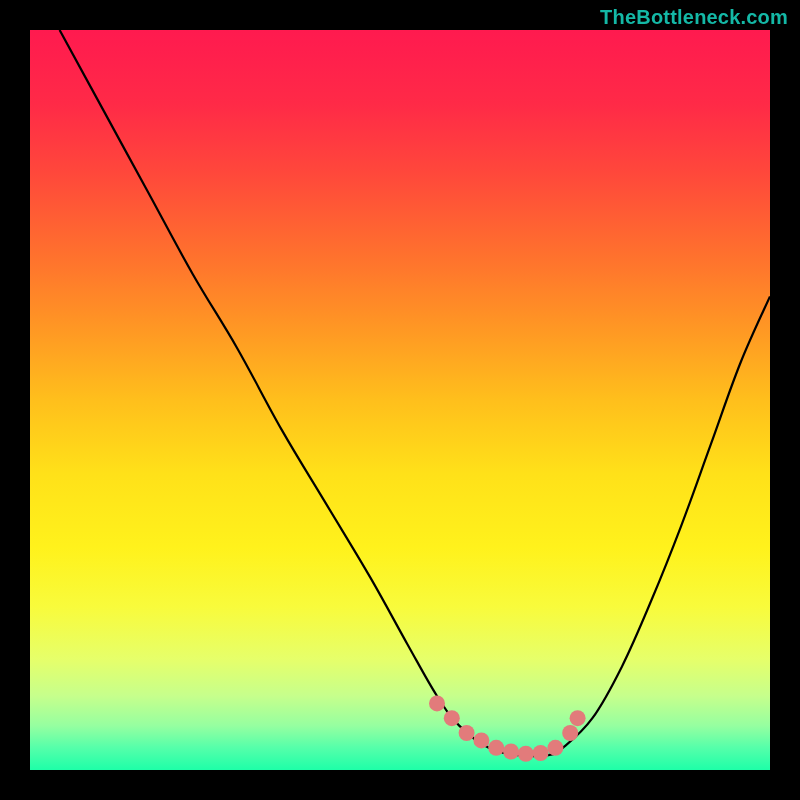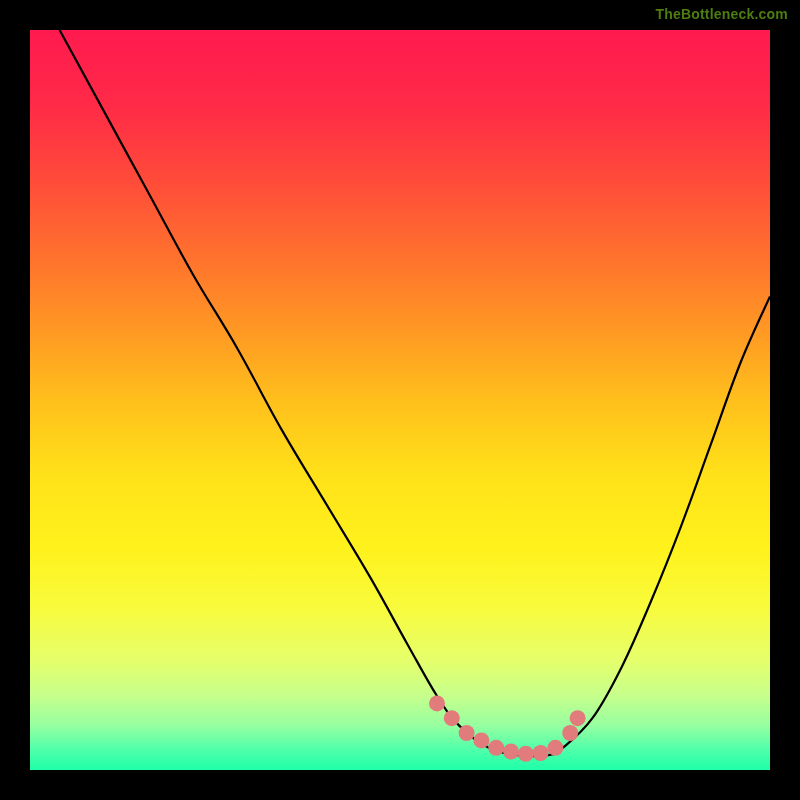--- a/index.html
+++ b/index.html
@@ -14,22 +14,22 @@
   .frame {
     position: relative;
     width: 800px;
     height: 800px;
     background: #000;
   }
   .attribution {
     position: absolute;
     top: 6px;
     right: 12px;
-    color: #4d7c0f;
-    font-size: 14px;
+    color: #14b8a6;
+    font-size: 20px;
     font-weight: 600;
     letter-spacing: 0.2px;
     user-select: none;
   }
   .plot-area {
     position: absolute;
     left: 30px;
     top: 30px;
     width: 740px;
     height: 740px;

